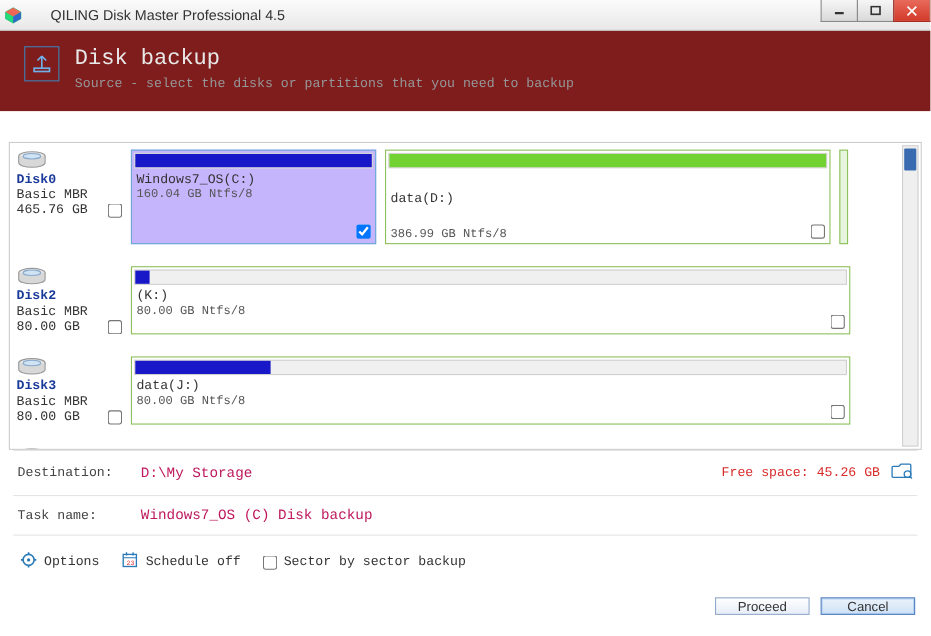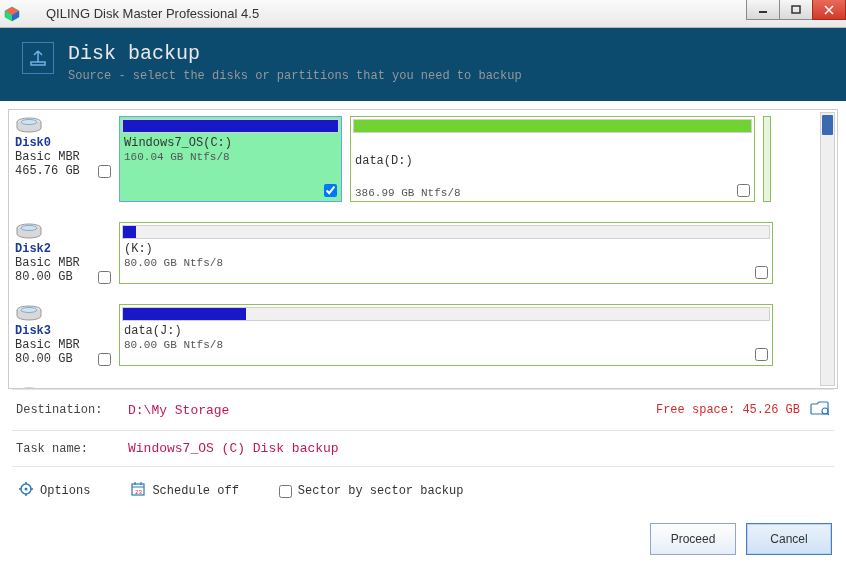--- a/index.html
+++ b/index.html
@@ -30,21 +30,21 @@
 .winbtn {
   width: 34px; height: 20px; display: flex; align-items: center; justify-content: center;
   border: 1px solid #8a8a8a; border-top: none;
   background: linear-gradient(#f6f6f6,#d9d9d9);
   margin-left: -1px;
 }
 .winbtn.close { background: linear-gradient(#e86a5a,#d23a2a); color: #fff; border-color:#a52a1f;}
 .winbtn svg { display:block; }
 
 .header {
-  background: #0c4a6e;
+  background: #7f1d1d;
   color: #d0d0d0;
   padding: 14px 22px 18px 22px;
   display: flex;
   align-items: flex-start;
 }
 .header-icon {
   width: 32px; height: 32px;
   border: 1px solid #3f7fb5;
   display: flex; align-items: center; justify-content: center;
   margin-right: 14px;
@@ -65,20 +65,21 @@
 
 .body {
   padding: 8px;
 }
 .disklist {
   border: 1px solid #ccc;
   height: 280px;
   overflow: hidden;
   position: relative;
   padding: 6px 20px 6px 6px;
+  margin-top: 20px;
 }
 .scrollbar-stub {
   position: absolute;
   right: 2px; top: 2px; bottom: 2px;
   width: 15px;
   background: #efefef;
   border: 1px solid #d0d0d0;
 }
 .scrollbar-thumb {
   position: absolute;
@@ -102,21 +103,21 @@
 .diskhead .dinfo { color: #333; }
 .diskhead .dsize { color: #333; display:flex; align-items:center; justify-content:space-between;}
 .diskicon { width:28px; height:18px; margin-bottom:2px; }
 
 .partwrap { flex:1; display:flex; gap:8px; }
 .partition {
   border: 1px solid #8dc05a;
   position: relative;
   display:flex; flex-direction:column;
 }
-.partition.sel { background: #86efac; border-color:#6aa9d8;}
+.partition.sel { background: #c4b5fd; border-color:#6aa9d8;}
 .partbar { height: 14px; background: #f0f0f0; margin:2px; position:relative; border:1px solid #d0d0d0;}
 .partbar .fill { position:absolute; left:0; top:0; bottom:0; }
 .partlabel { font-family:"Courier New",monospace; font-size:12px; padding:1px 4px; color:#333; display:flex;}
 .partsize { font-family:"Courier New",monospace; font-size:11px; padding:0 4px 2px 4px; color:#555;}
 .partchk { position:absolute; right:4px; bottom:4px; }
 .tinygreen { width:8px; background:#e8f5de; border:1px solid #8dc05a;}
 input[type=checkbox]{ width:13px; height:13px; }
 
 .req {
   text-align: right;
@@ -134,35 +135,35 @@
 }
 .field-row .lbl { width: 112px; }
 .field-row .val { flex:1; color:#be185d; font-family:"Courier New",monospace; font-size:13px;}
 .free { color:#d82a2a; font-family:"Courier New",monospace; margin-right:10px;}
 .browse { color:#2a7ab8; }
 
 .divider { height:1px; background:#e4e4e4; margin:0 4px;}
 
 .bottom-opts {
   display:flex;
-  gap:40px;
+  gap:20px;
   padding:14px 10px;
   font-family:"Courier New",monospace;
   color:#333;
 }
 .bottom-opts .opt { display:flex; align-items:center; gap:6px; }
 
 .footer {
   padding: 8px 6px 0 0;
   display:flex;
   justify-content:flex-end;
   gap:10px;
 }
 .btn {
-  width:86px; height:32px;
+  width:86px; height:16px;
   border:1px solid #8fa8c8;
   background: linear-gradient(#fefefe,#e7eef8);
   font-family: Tahoma, sans-serif;
   font-size:12px;
   color:#333;
   cursor:pointer;
 }
 .btn.primary { border:1px solid #4a7abf; background:linear-gradient(#eaf2fb,#cfe2f6); box-shadow:0 0 0 1px #b8d4f2 inset;}
 </style>
 </head>

